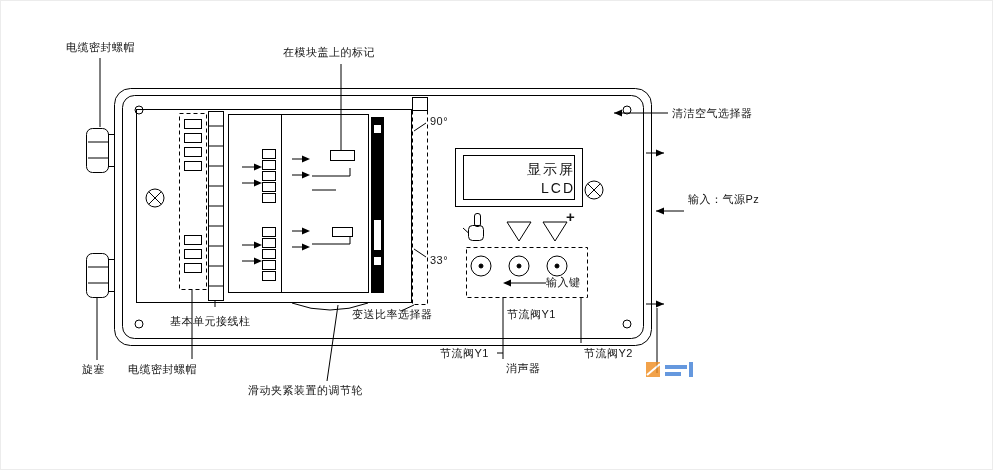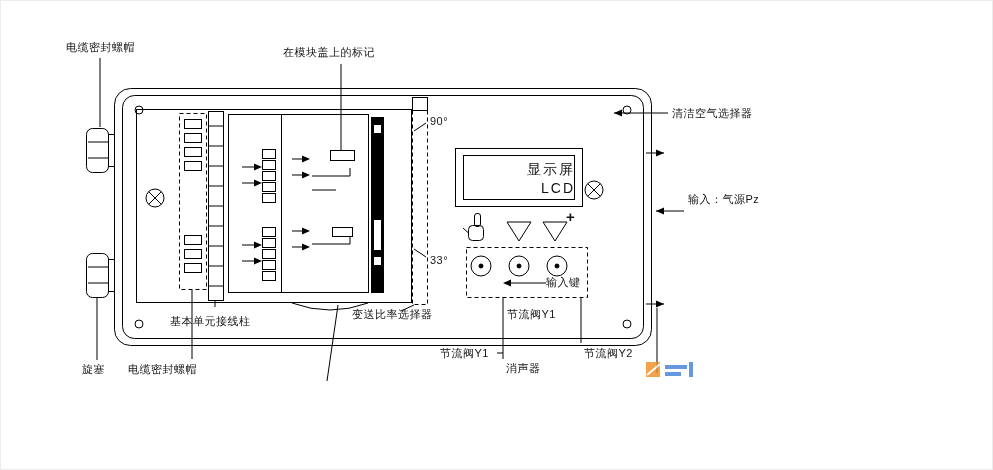--- a/index.html
+++ b/index.html
@@ -228,14 +228,15 @@
 <div class="lbl" style="left:170px;top:314px">基本单元接线柱</div>
 <div class="lbl" style="left:352px;top:307px">变送比率选择器</div>
 <div class="lbl" style="left:507px;top:307px">节流阀Y1</div>
 
 <div class="lbl" style="left:440px;top:346px">节流阀Y1</div>
 <div class="lbl" style="left:584px;top:346px">节流阀Y2</div>
 <div class="lbl" style="left:506px;top:361px">消声器</div>
 
 <div class="lbl" style="left:82px;top:362px">旋塞</div>
 <div class="lbl" style="left:128px;top:362px">电缆密封螺帽</div>
+<div class="lbl" style="left:248px;top:383px">滑动夹紧装置的调节轮</div>
 
 </div>
 
 </body></html>

